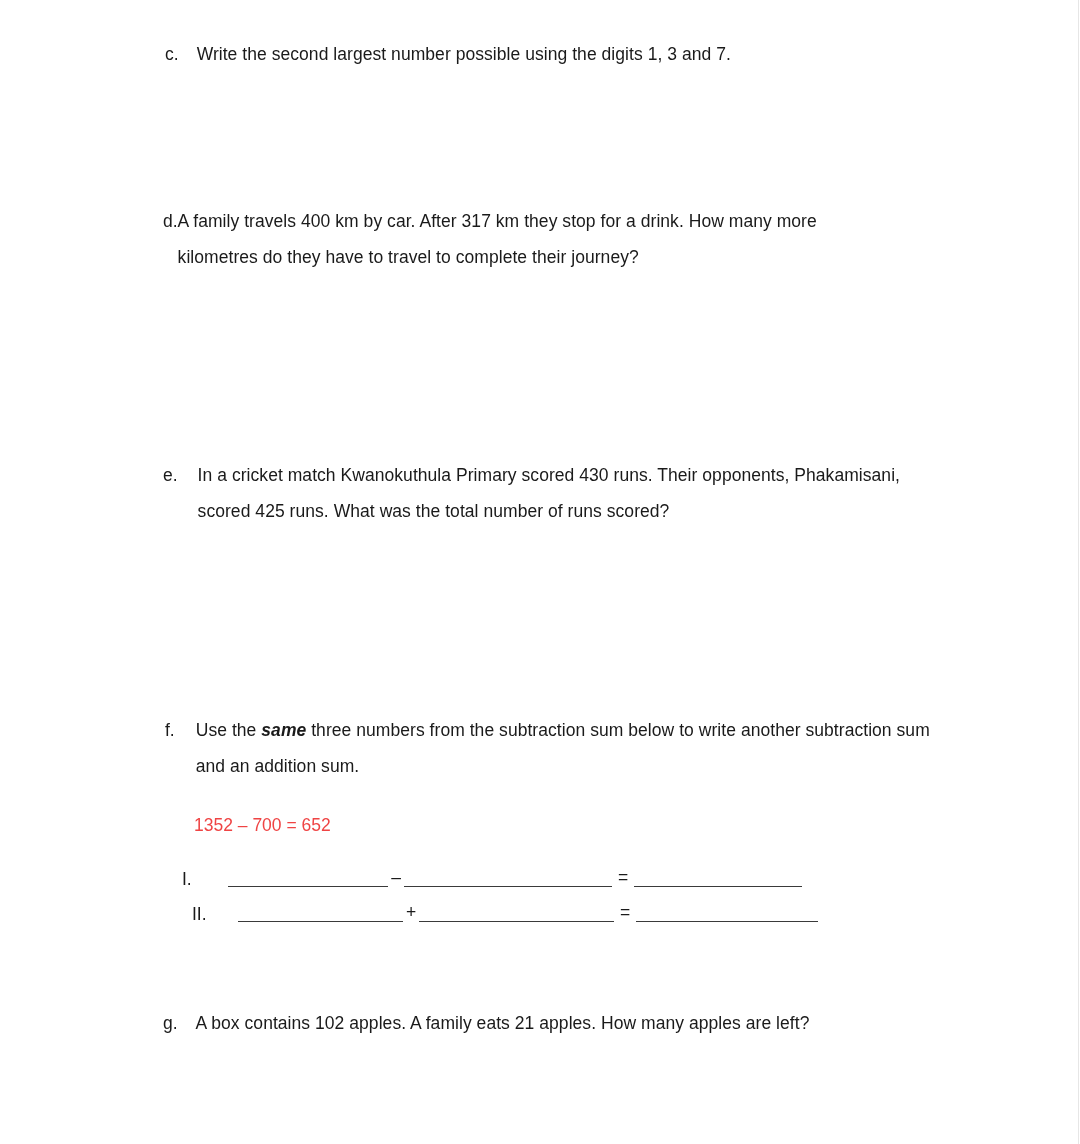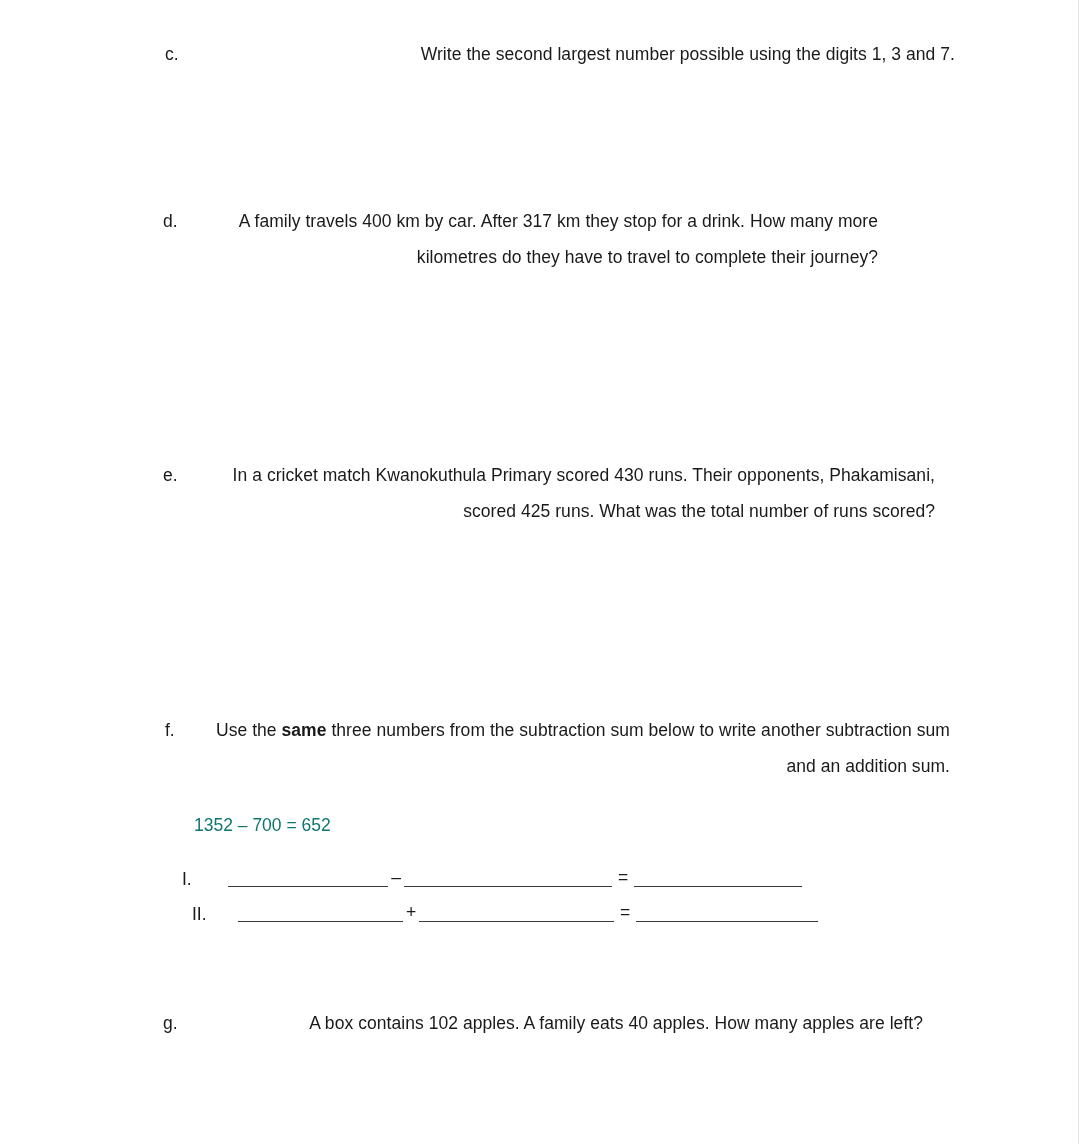--- a/index.html
+++ b/index.html
@@ -49,33 +49,33 @@
     color: #1a1a1a;
     white-space: nowrap;
   }
 
   .q-body {
     flex: 1 1 auto;
     font-size: 17.5px;
     line-height: 36px;
     color: #1a1a1a;
     letter-spacing: 0.05px;
-    text-align: right;
   }
 
   .q-body b {
     font-weight: 700;
+    font-style: italic;
   }
 
   
   .equation {
     position: absolute;
     font-size: 17.5px;
     line-height: 30px;
-    color: #0f766e;
+    color: #ef4444;
   }
 
   
   .fill-row {
     position: absolute;
     display: flex;
     align-items: baseline;
     font-size: 17.5px;
     color: #1a1a1a;
     white-space: nowrap;
@@ -153,17 +153,17 @@
       <span class="fill-numeral">II.</span>
       <span class="blank" style="width:165px; margin-left:0px;"></span>
       <span class="op op-narrow">+</span>
       <span class="blank" style="width:195px;"></span>
       <span class="op op-wide">=</span>
       <span class="blank" style="width:182px;"></span>
     </div>
 
     <div class="q" style="left:163px; top:1005px; width:760px;">
       <span class="q-marker">g.</span>
-      <span class="q-body" style="margin-left:18px;">A box contains 102 apples. A family eats 40 apples. How many apples are left?</span>
+      <span class="q-body" style="margin-left:18px;">A box contains 102 apples. A family eats 21 apples. How many apples are left?</span>
     </div>
 
   </div>
 </div>
 
 </body></html>

